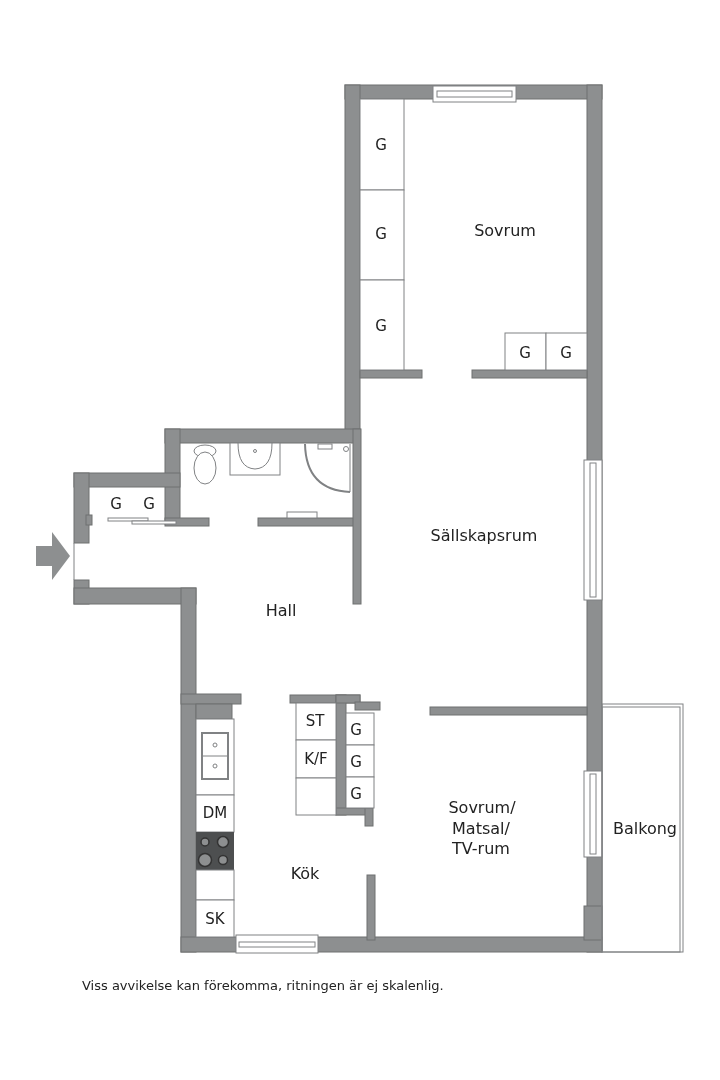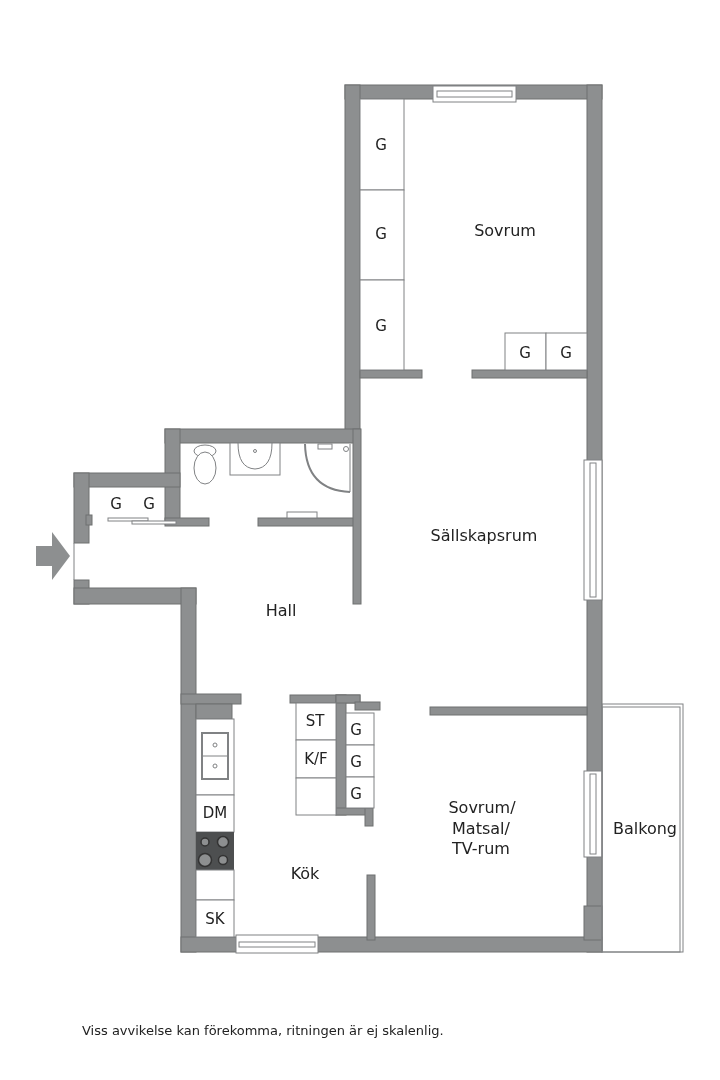--- a/index.html
+++ b/index.html
@@ -3,21 +3,21 @@
 <meta charset="utf-8">
 <style>
   html, body { margin:0; padding:0; background:#ffffff; }
   body { width:720px; height:1080px; position:relative; overflow:hidden; font-family:"DejaVu Sans", sans-serif; }
   svg { position:absolute; left:0; top:0; }
   .wall { fill:#8d8f90; stroke:#6e7071; stroke-width:1; }
   .fix { fill:#ffffff; stroke:#808284; stroke-width:1; }
   .thin { fill:none; stroke:#808284; stroke-width:1; }
   .lbl { font-family:"DejaVu Sans", sans-serif; font-size:16px; fill:#222222; text-anchor:middle; dominant-baseline:middle; }
   .lbl-s { font-family:"DejaVu Sans", sans-serif; font-size:15px; fill:#222222; text-anchor:middle; dominant-baseline:middle; }
-  .disclaimer { position:absolute; left:82px; top:1023px; font-size:13px; color:#222222; font-family:"DejaVu Sans", sans-serif; }
+  .disclaimer { position:absolute; left:82px; top:978px; font-size:13px; color:#222222; font-family:"DejaVu Sans", sans-serif; }
 </style>
 </head>
 <body>
 
 <svg width="720" height="1080" viewBox="0 0 720 1080">
 
   <g>
 
     <rect class="wall" x="345" y="85" width="257" height="14"></rect>
 

